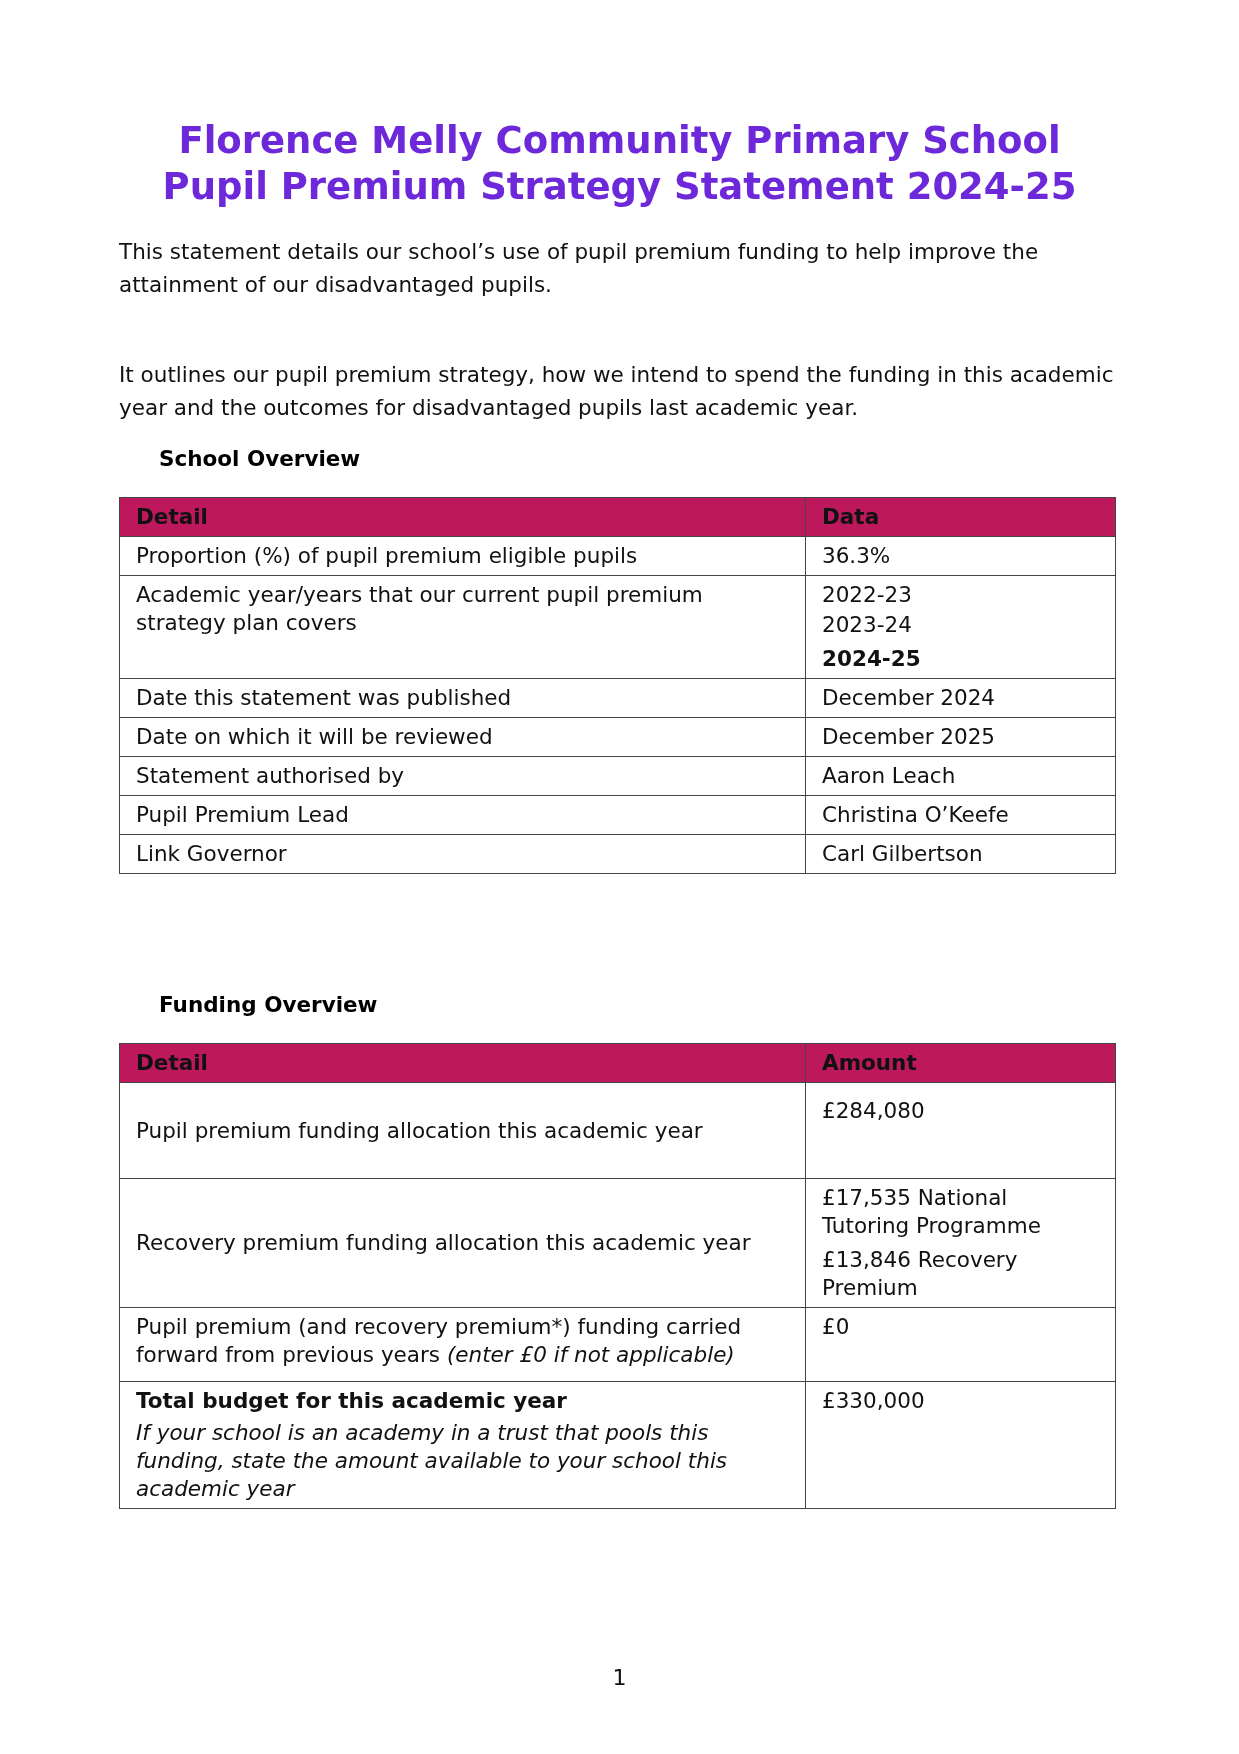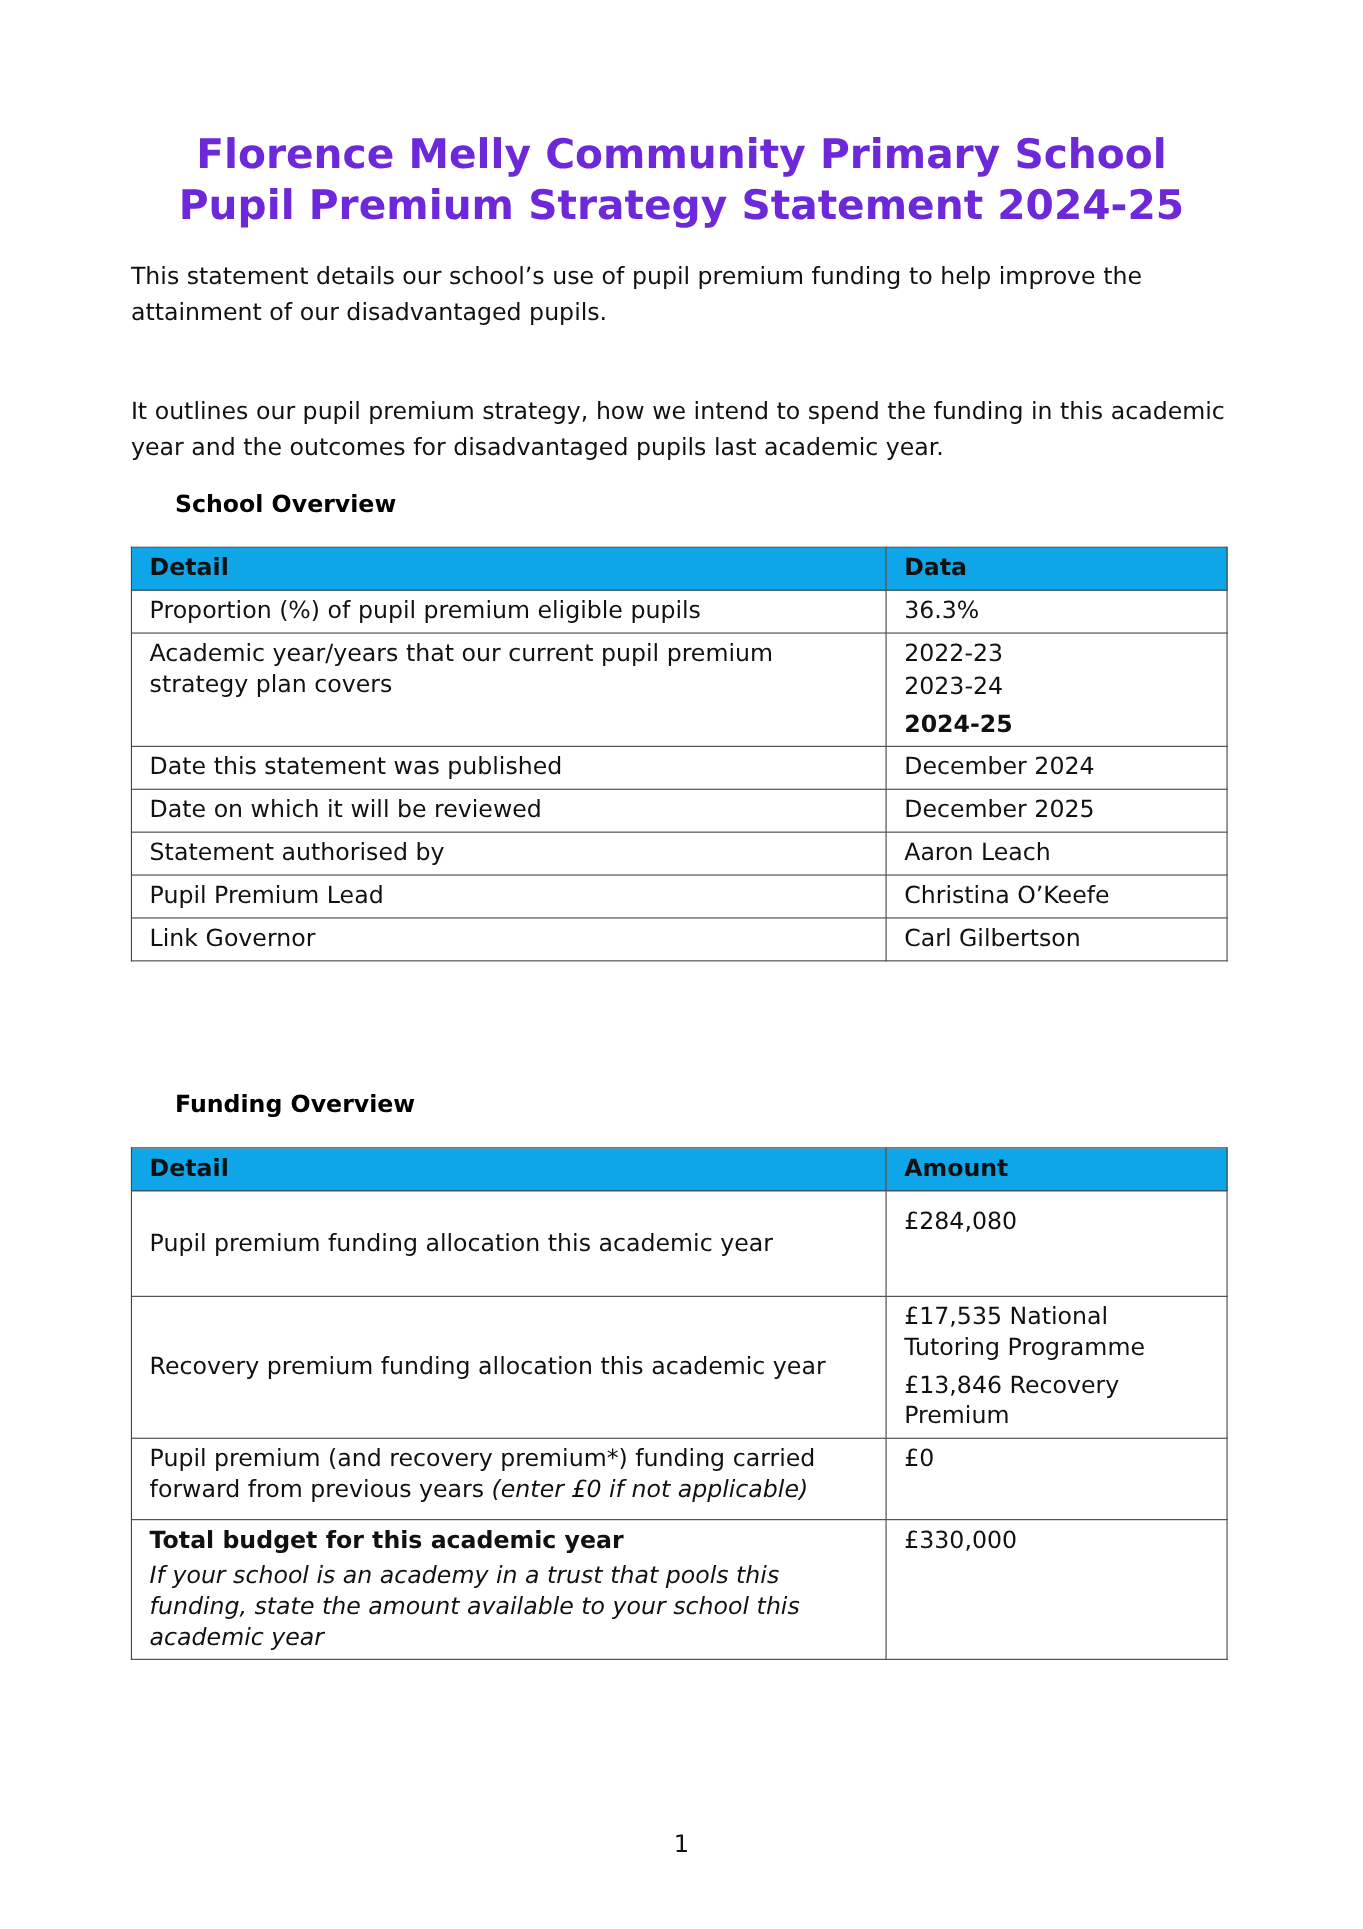--- a/index.html
+++ b/index.html
@@ -4,21 +4,21 @@
 <style>
   html, body { margin:0; padding:0; background:#fff; }
   body { width:1239px; height:1754px; position:relative; overflow:hidden;
          font-family:"DejaVu Sans", sans-serif; color:#111; }
   .title { position:absolute; left:0; width:1239px; top:118px; text-align:center;
            color:#6d28d9; font-weight:bold; font-size:37px; line-height:46px; }
   .para { position:absolute; left:119px; width:1000px; font-size:21.5px; line-height:33px; }
   .h2 { position:absolute; left:119px; color:#000000; font-weight:bold; font-size:21.5px;margin-left:40px; }
   table { position:absolute; left:119px; width:997px; border-collapse:collapse; font-size:21.5px; }
   td, th { border:1.5px solid #444; padding:5px 16px; vertical-align:top; text-align:left; line-height:28px; }
-  th { background:#0ea5e9; font-weight:bold; }
+  th { background:#be185d; font-weight:bold; }
   .c1 { width:653px; }
   .vm { vertical-align:middle; }
   .it { font-style:italic; }
   .b { font-weight:bold; }
   .pnum { position:absolute; left:0; width:1239px; text-align:center; top:1665px; font-size:22px; }
 </style>
 </head>
 <body>
 
 <div class="title">

